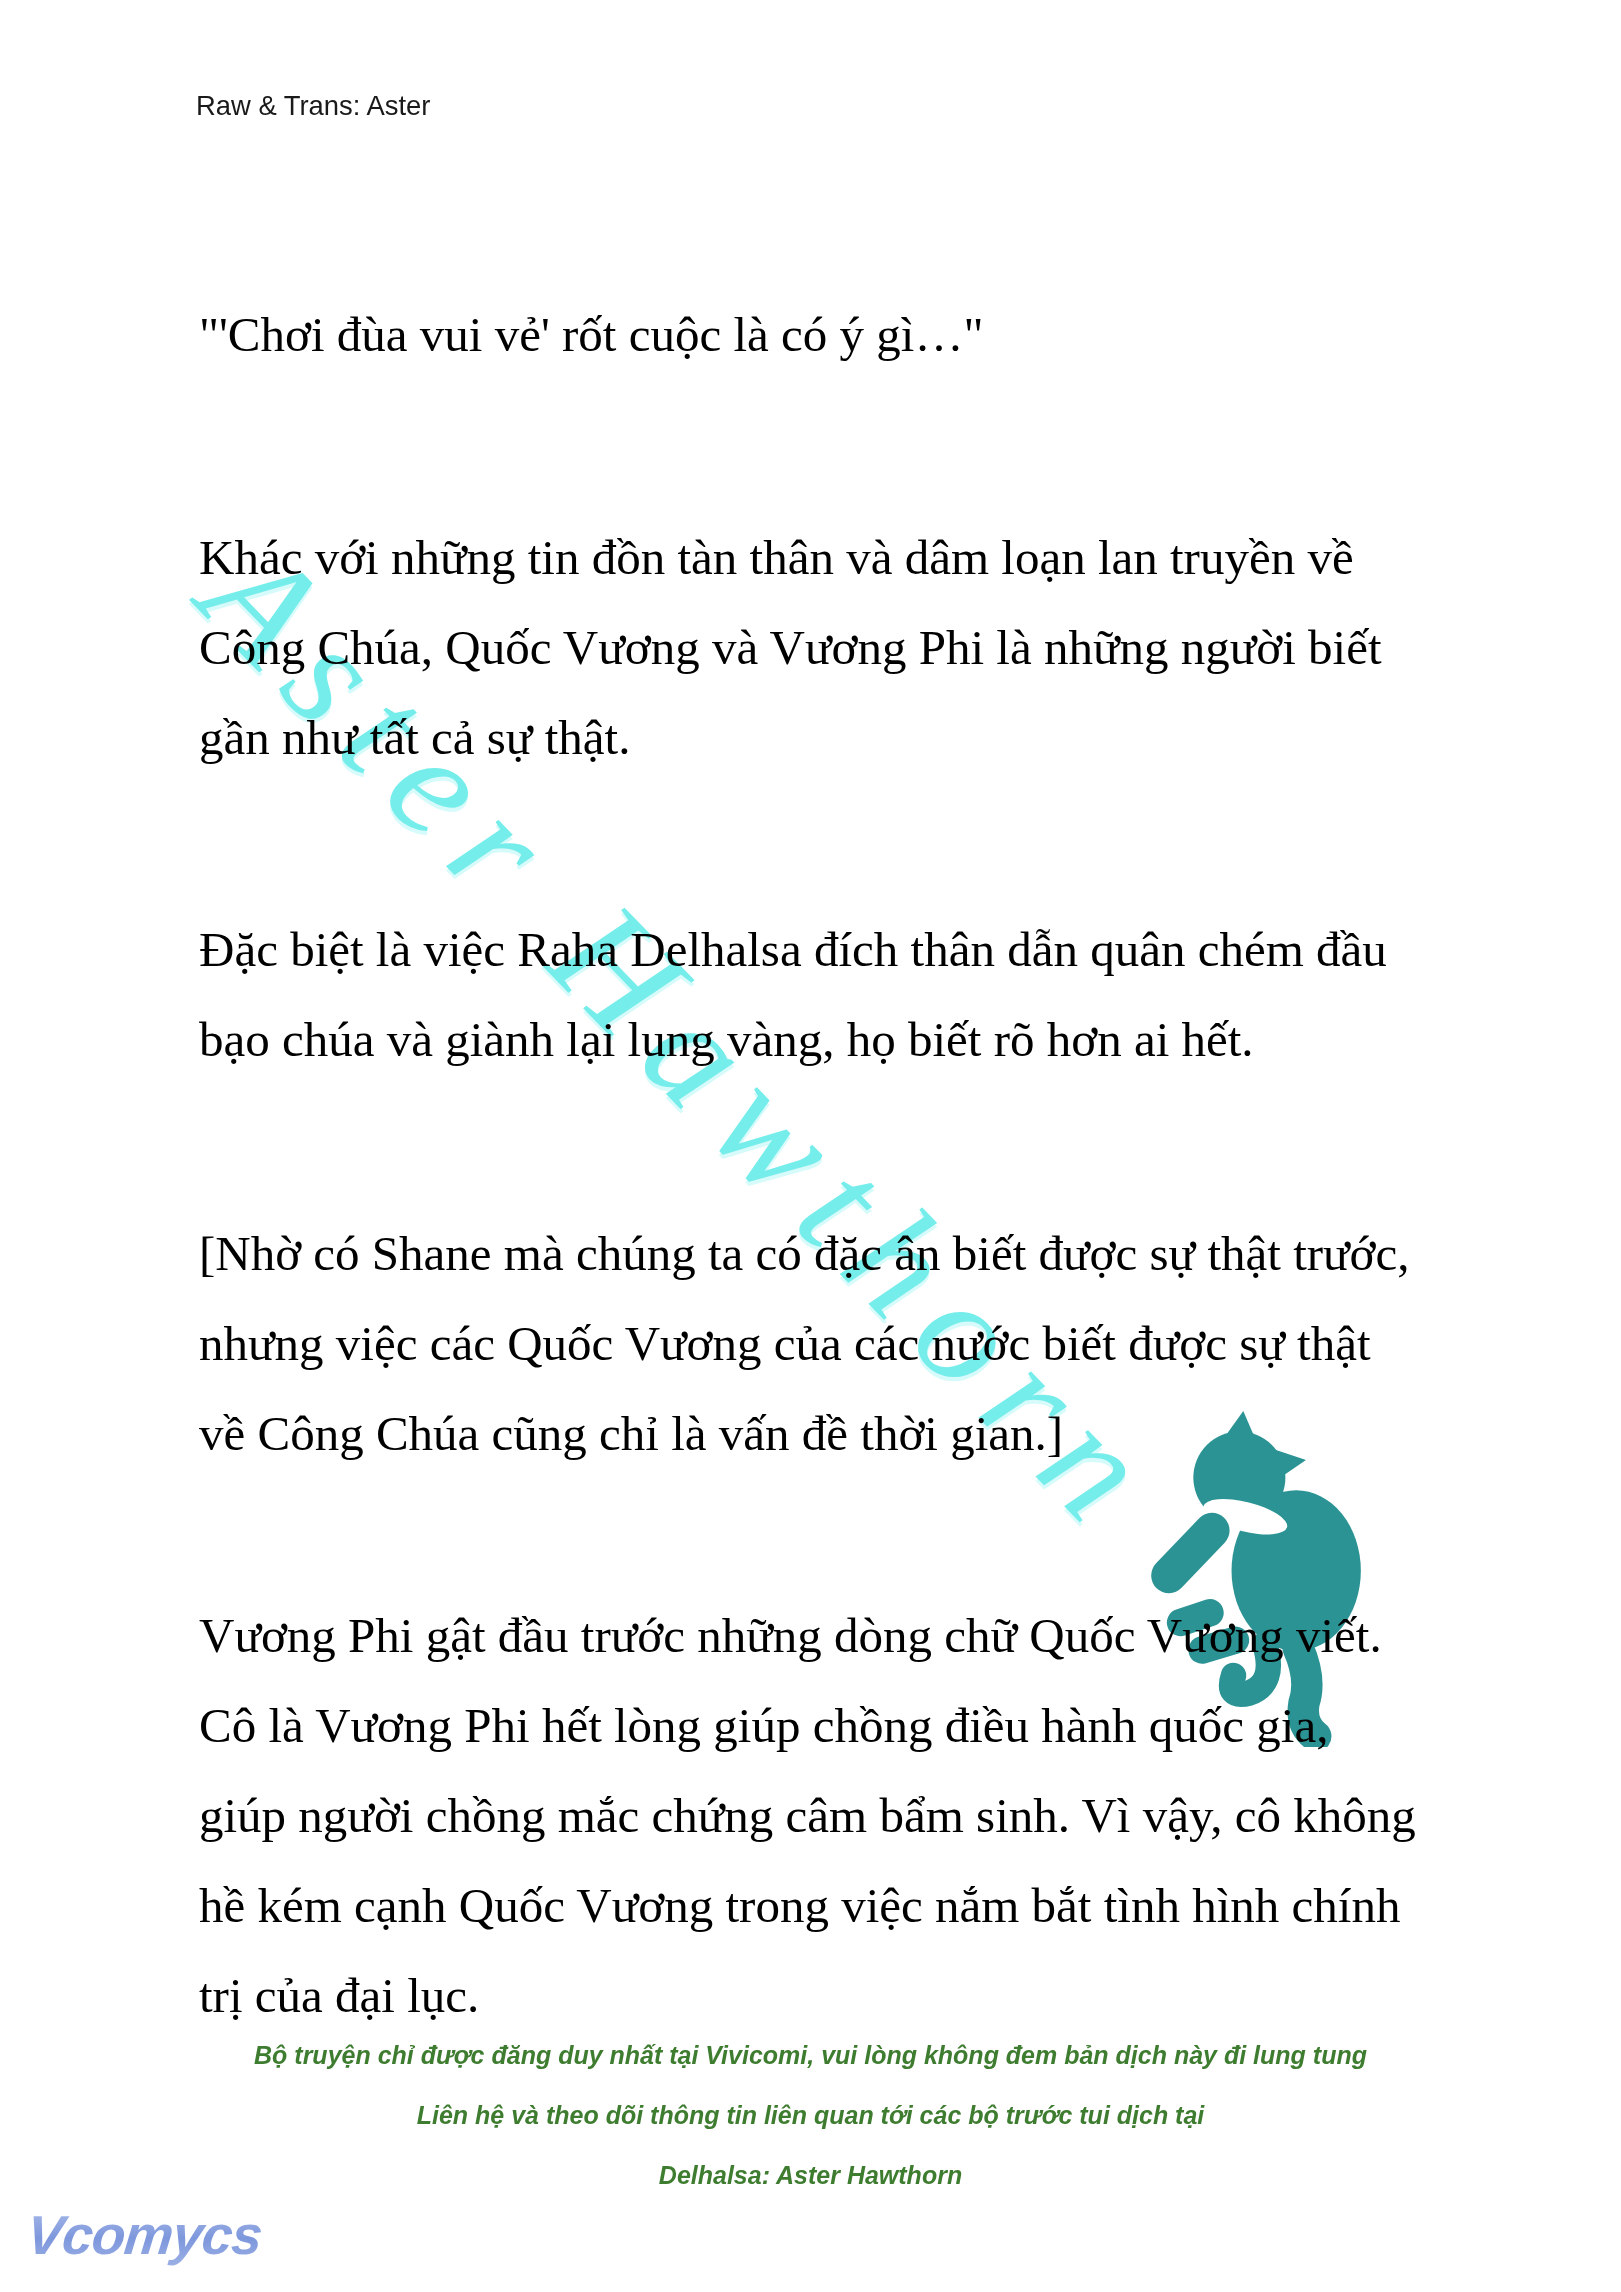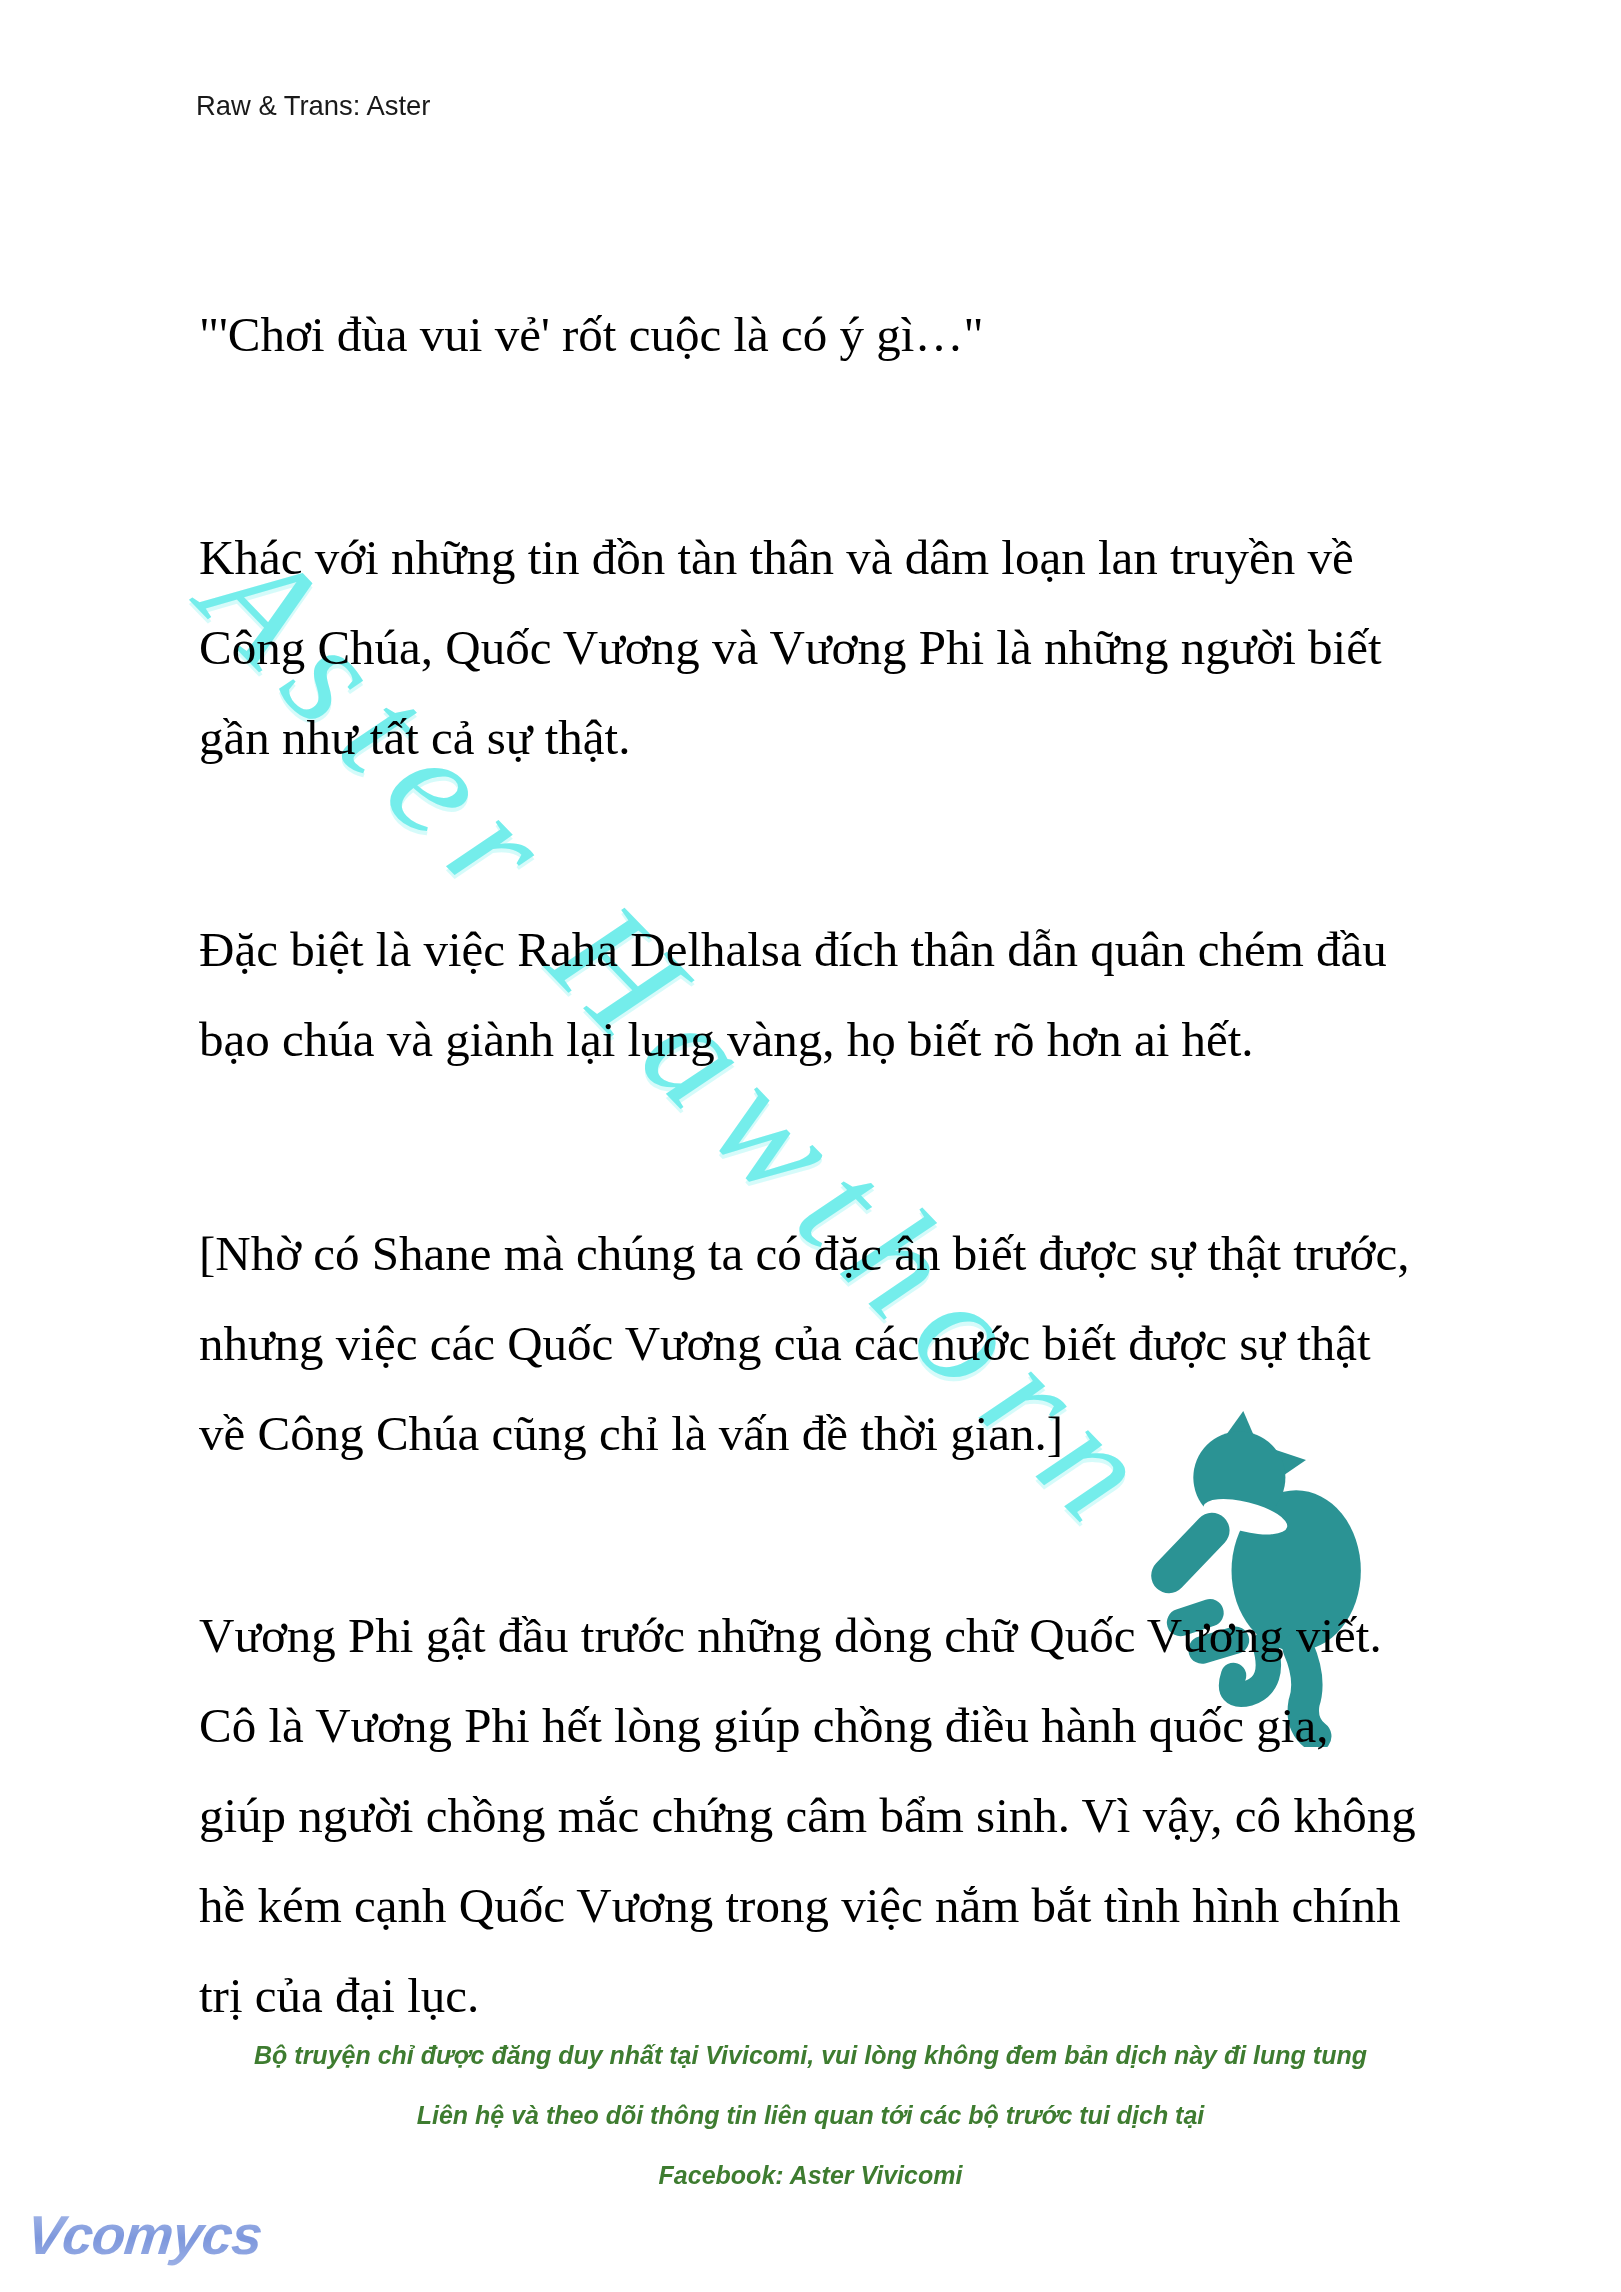--- a/index.html
+++ b/index.html
@@ -133,19 +133,19 @@
 về Công Chúa cũng chỉ là vấn đề thời gian.]</div>
   <div class="para p5">Vương Phi gật đầu trước những dòng chữ Quốc Vương viết.
 Cô là Vương Phi hết lòng giúp chồng điều hành quốc gia,
 giúp người chồng mắc chứng câm bẩm sinh. Vì vậy, cô không
 hề kém cạnh Quốc Vương trong việc nắm bắt tình hình chính
 trị của đại lục.</div>
 
   <div class="footer">
     <div>Bộ truyện chỉ được đăng duy nhất tại Vivicomi, vui lòng không đem bản dịch này đi lung tung</div>
     <div>Liên hệ và theo dõi thông tin liên quan tới các bộ trước tui dịch tại</div>
-    <div>Facebook: Aster Vivicomi</div>
+    <div>Delhalsa: Aster Hawthorn</div>
   </div>
 
   <div class="logo">Vcomycs</div>
 
 </div>
 
 
 </body></html>

